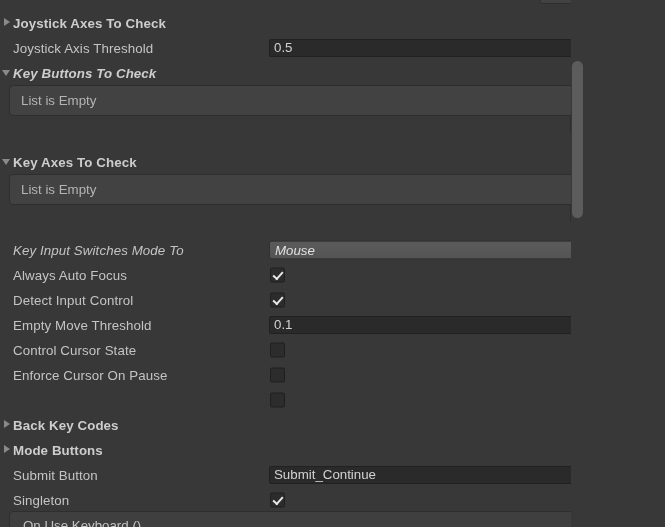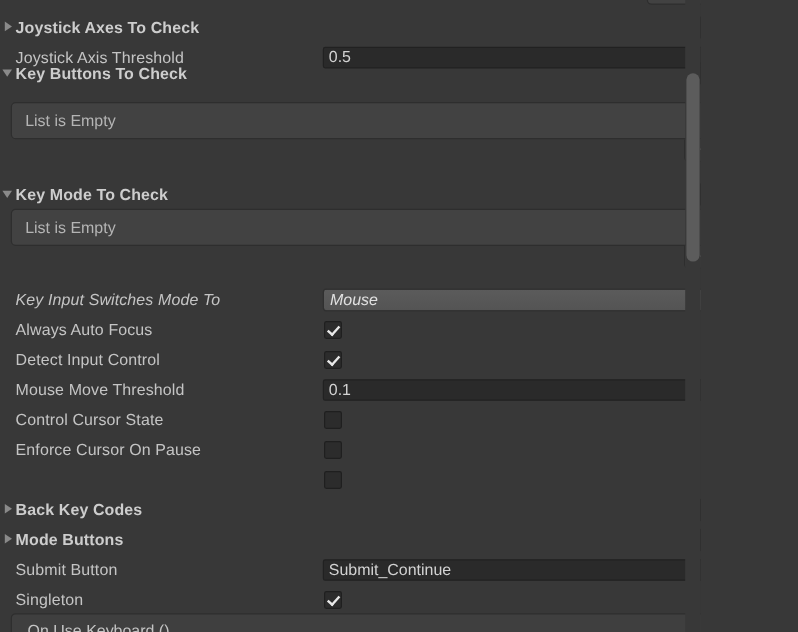--- a/index.html
+++ b/index.html
@@ -268,48 +268,48 @@
         <span class="foldout closed">
           <i></i>
         </span>
         <span class="label bold">Joystick Axes To Check</span>
         <div class="field num">0</div>
       </div>
       <div class="row" style="top: 35px;">
         <span class="label">Joystick Axis Threshold</span>
         <div class="field wide">0.5</div>
       </div>
-      <div class="row" style="top: 48px;">
+      <div class="row" style="top: 60px; font-style: italic;">
         <span class="foldout open">
           <i></i>
         </span>
         <span class="label bold">Key Buttons To Check</span>
         <div class="field num">0</div>
       </div>
       <div class="row" style="top: 149px;">
         <span class="foldout open">
           <i></i>
         </span>
-        <span class="label bold">Key Mode To Check</span>
+        <span class="label bold">Key Axes To Check</span>
         <div class="field num">0</div>
       </div>
       <div class="row" style="top: 237px; font-style: italic;">
         <span class="label">Key Input Switches Mode To</span>
         <div class="dropdown"><span>Mouse</span><span class="arrow"></span></div>
       </div>
       <div class="row" style="top: 262px;">
         <span class="label">Always Auto Focus</span>
         <div class="checkbox on"></div>
       </div>
       <div class="row" style="top: 287px;">
         <span class="label">Detect Input Control</span>
         <div class="checkbox on"></div>
       </div>
       <div class="row" style="top: 312px;">
-        <span class="label">Mouse Move Threshold</span>
+        <span class="label">Empty Move Threshold</span>
         <div class="field wide">0.1</div>
       </div>
       <div class="row" style="top: 337px;">
         <span class="label">Control Cursor State</span>
         <div class="checkbox"></div>
       </div>
       <div class="row" style="top: 362px;">
         <span class="label">Enforce Cursor On Pause</span>
         <div class="checkbox"></div>
       </div>

